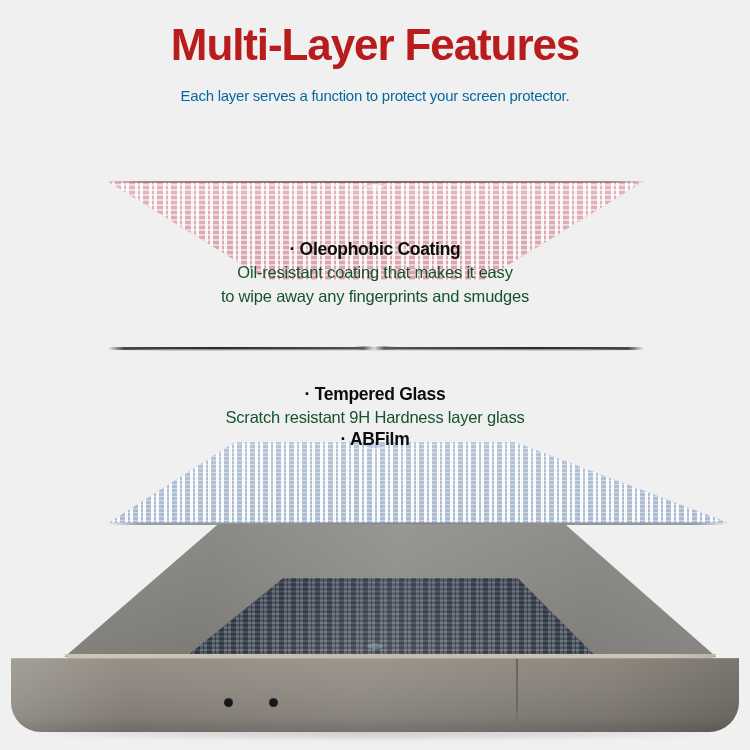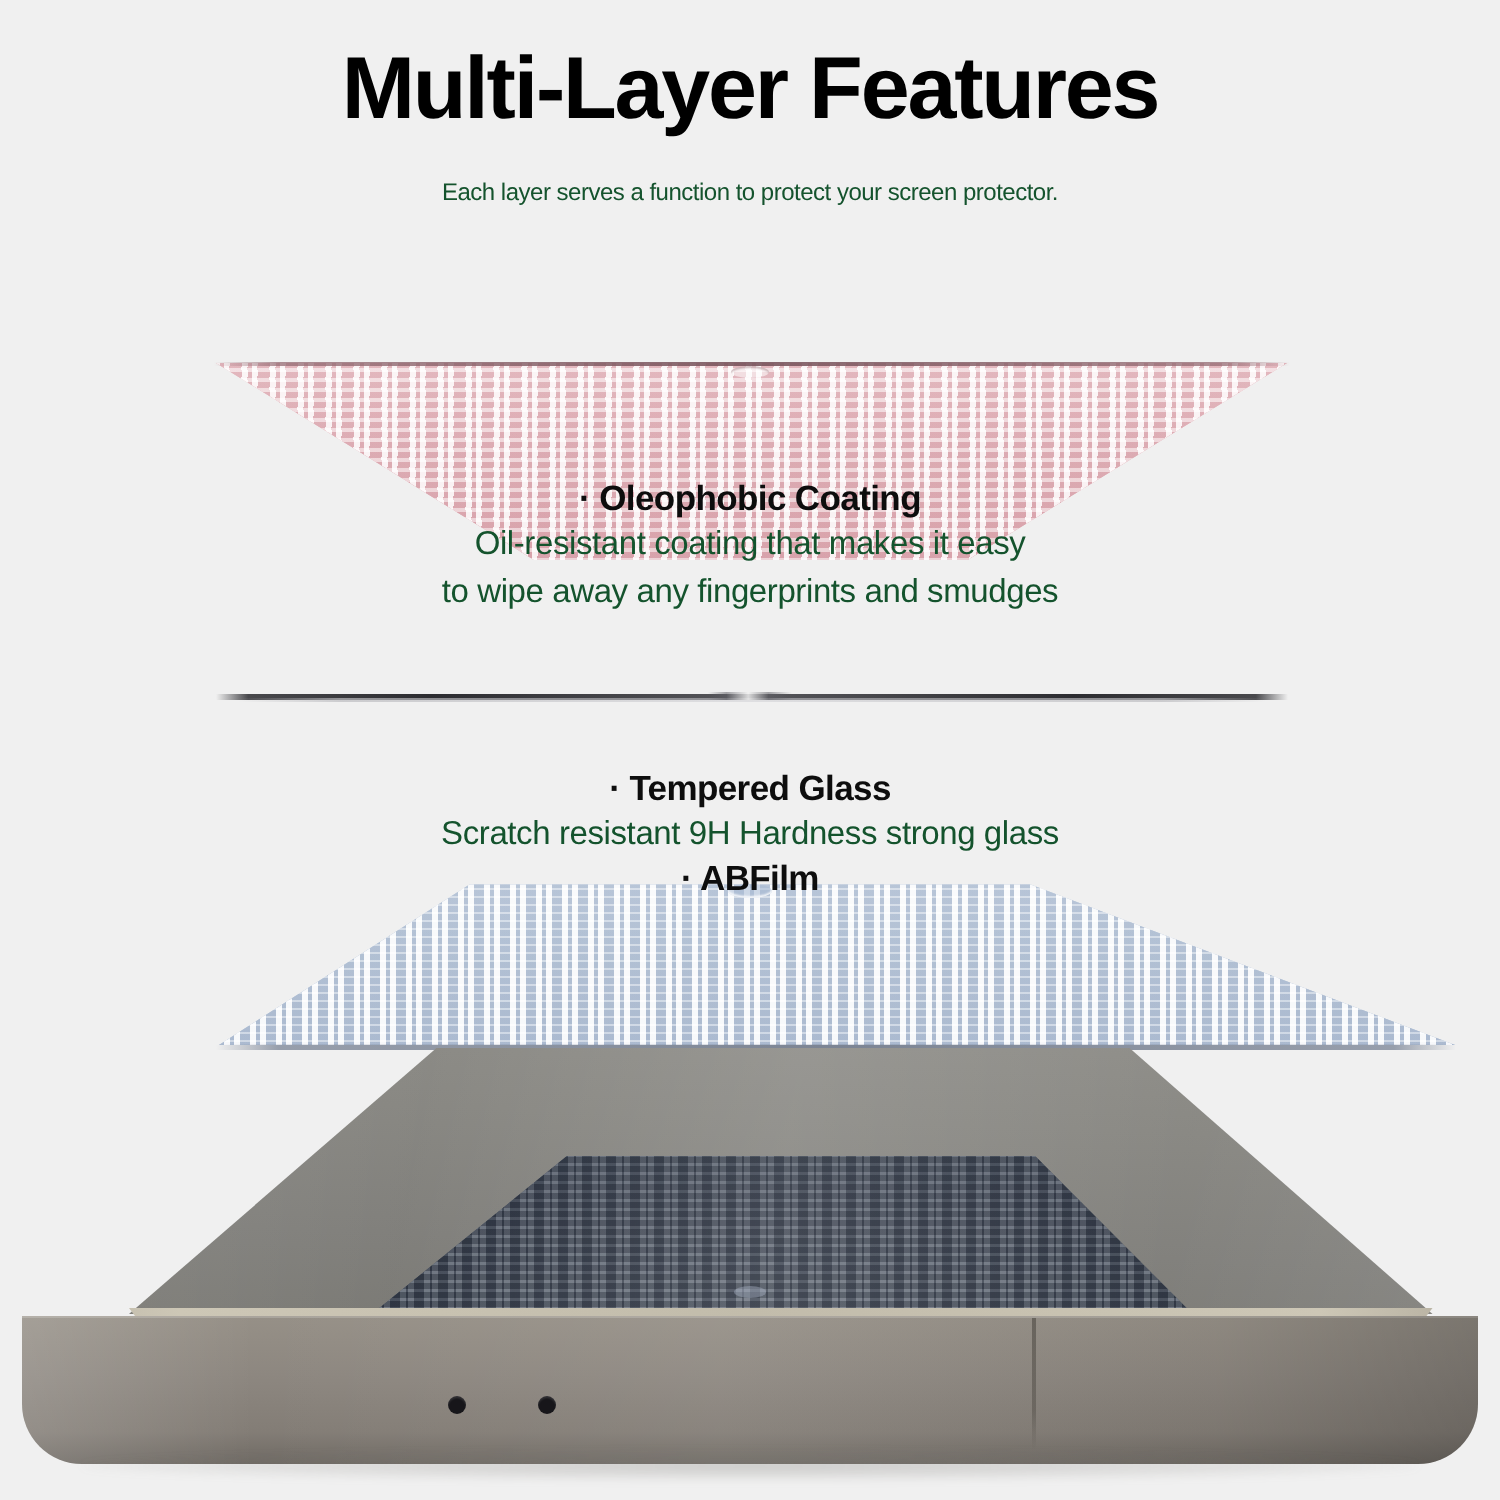--- a/index.html
+++ b/index.html
@@ -31,30 +31,30 @@
     width: 750px;
     text-align: center;
   }
   .page-title {
     margin: 0;
     padding-top: 18px;
     font-size: 44px;
     line-height: 54px;
     font-weight: 700;
     letter-spacing: -1.1px;
-    color: #000000;
+    color: #b91c1c;
   }
   .page-subtitle {
     margin: 0;
     padding-top: 12px;
-    font-size: 12px;
+    font-size: 15px;
     line-height: 24px;
     font-weight: 400;
     letter-spacing: -0.25px;
-    color: #14532d;
+    color: #0369a1;
   }
 
   
   .stack {
     position: absolute;
     top: 0; left: 0;
     width: 750px;
     height: 534px;
   }
 
@@ -420,21 +420,21 @@
     </div>
 
     <div class="label-block label-oleophobic">
       <p class="label-title">· Oleophobic Coating</p>
       <p class="label-desc">Oil-resistant coating that makes it easy</p>
       <p class="label-desc">to wipe away any fingerprints and smudges</p>
     </div>
 
     <div class="label-block label-glass">
       <p class="label-title">· Tempered Glass</p>
-      <p class="label-desc">Scratch resistant 9H Hardness strong glass</p>
+      <p class="label-desc">Scratch resistant 9H Hardness layer glass</p>
     </div>
 
     <div class="label-block label-abfilm">
       <p class="label-title">· ABFilm</p>
     </div>
 
   </div>
 
   <div class="phone">
     <div class="phone-top-face"></div>

